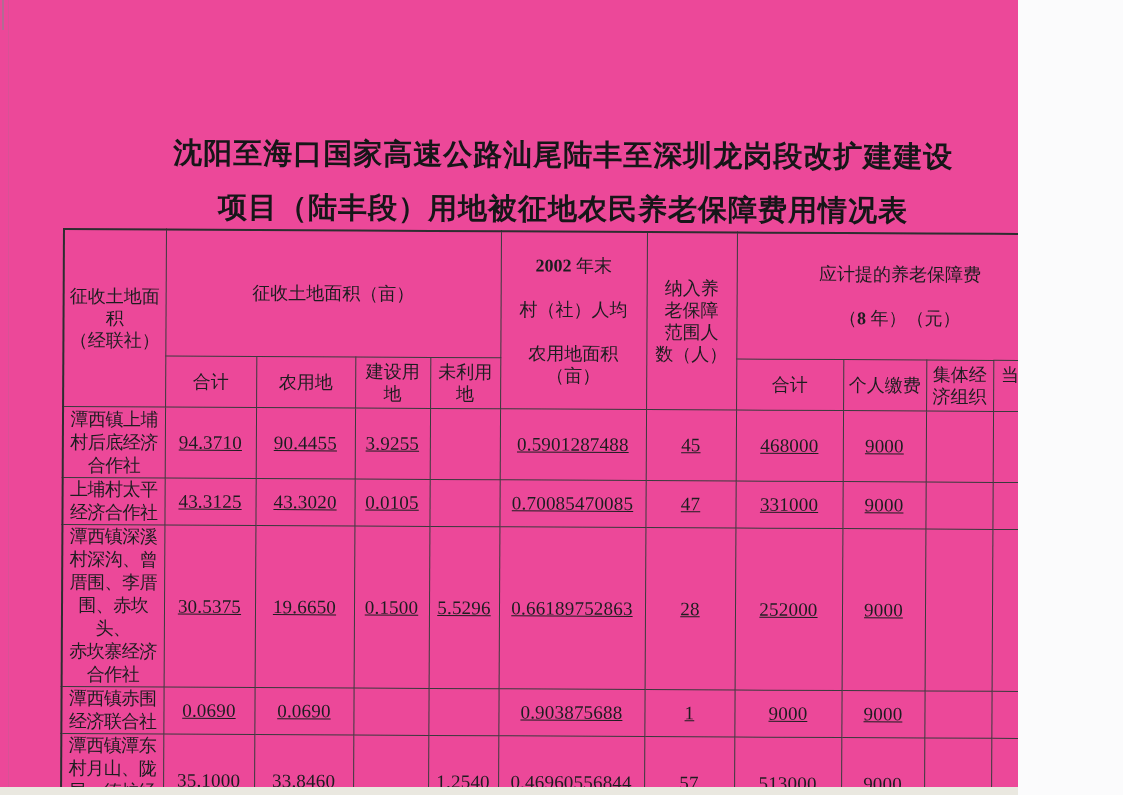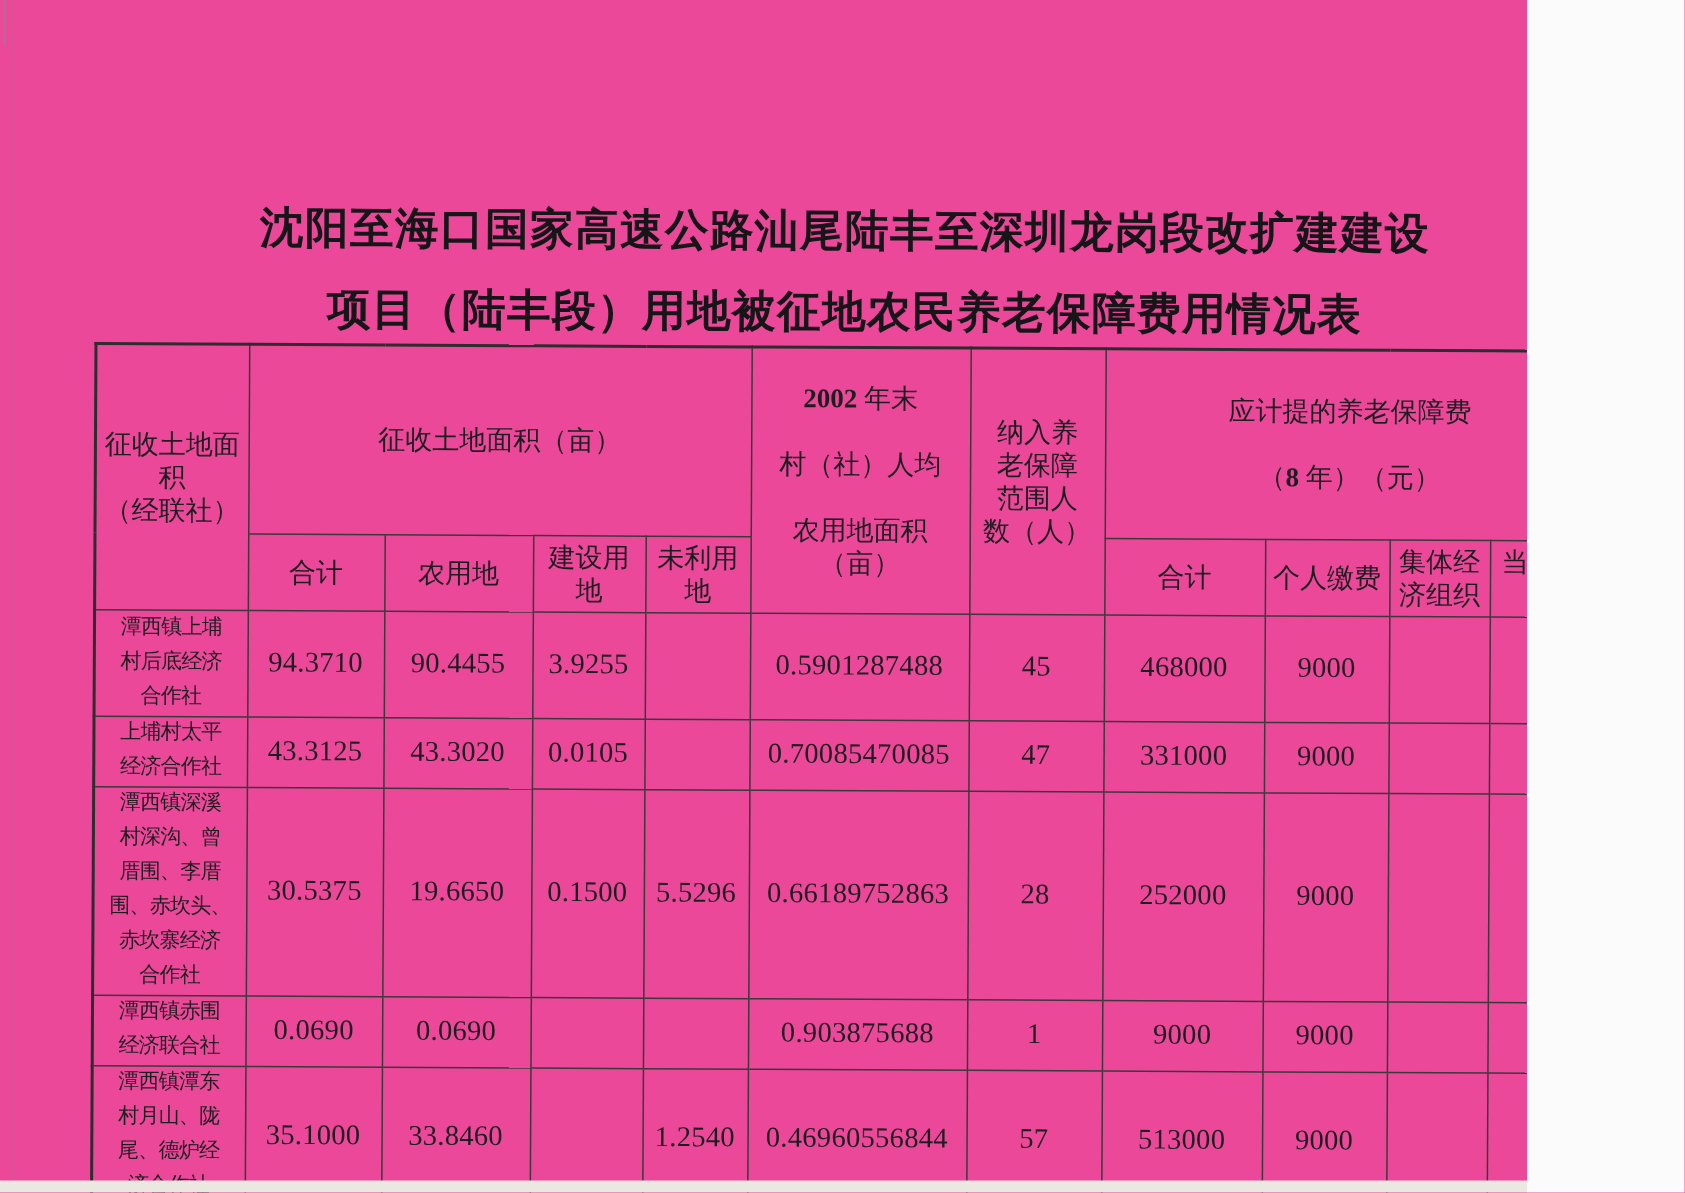--- a/index.html
+++ b/index.html
@@ -26,22 +26,22 @@
   .doc th,.doc td{
     border:1px solid #3a3a3d;
     padding:0 2px;
     text-align:center;vertical-align:middle;
     font-weight:400;
     white-space:pre-line;
     font-size:18px;line-height:22px;
     color:#1d1d20;
     overflow:hidden;
   }
-  .doc td.num{font-size:19px;white-space:nowrap;letter-spacing:.2px;}
-  .doc td.name{font-size:14px;line-height:23px;letter-spacing:-.5px;font-family:Liberation Mono, monospace;}
+  .doc td.num{font-size:19px;white-space:nowrap;letter-spacing:.2px;text-decoration:underline;}
+  .doc td.name{font-size:18px;line-height:23px;letter-spacing:-.5px;}
   .doc th b{font-weight:700;font-family:Liberation Serif, serif;}
   tr.hr1{height:40px;}
   tr.hr2{height:44px;}
   tr.r1{height:71px;}
   tr.r2{height:44px;}
   tr.r3{height:121px;}
   tr.r4{height:44px;}
   tr.r5{height:81px;}
   
   .edge-left{position:absolute;left:2px;top:0;width:2px;height:30px;background:#86868e;opacity:.55;}

